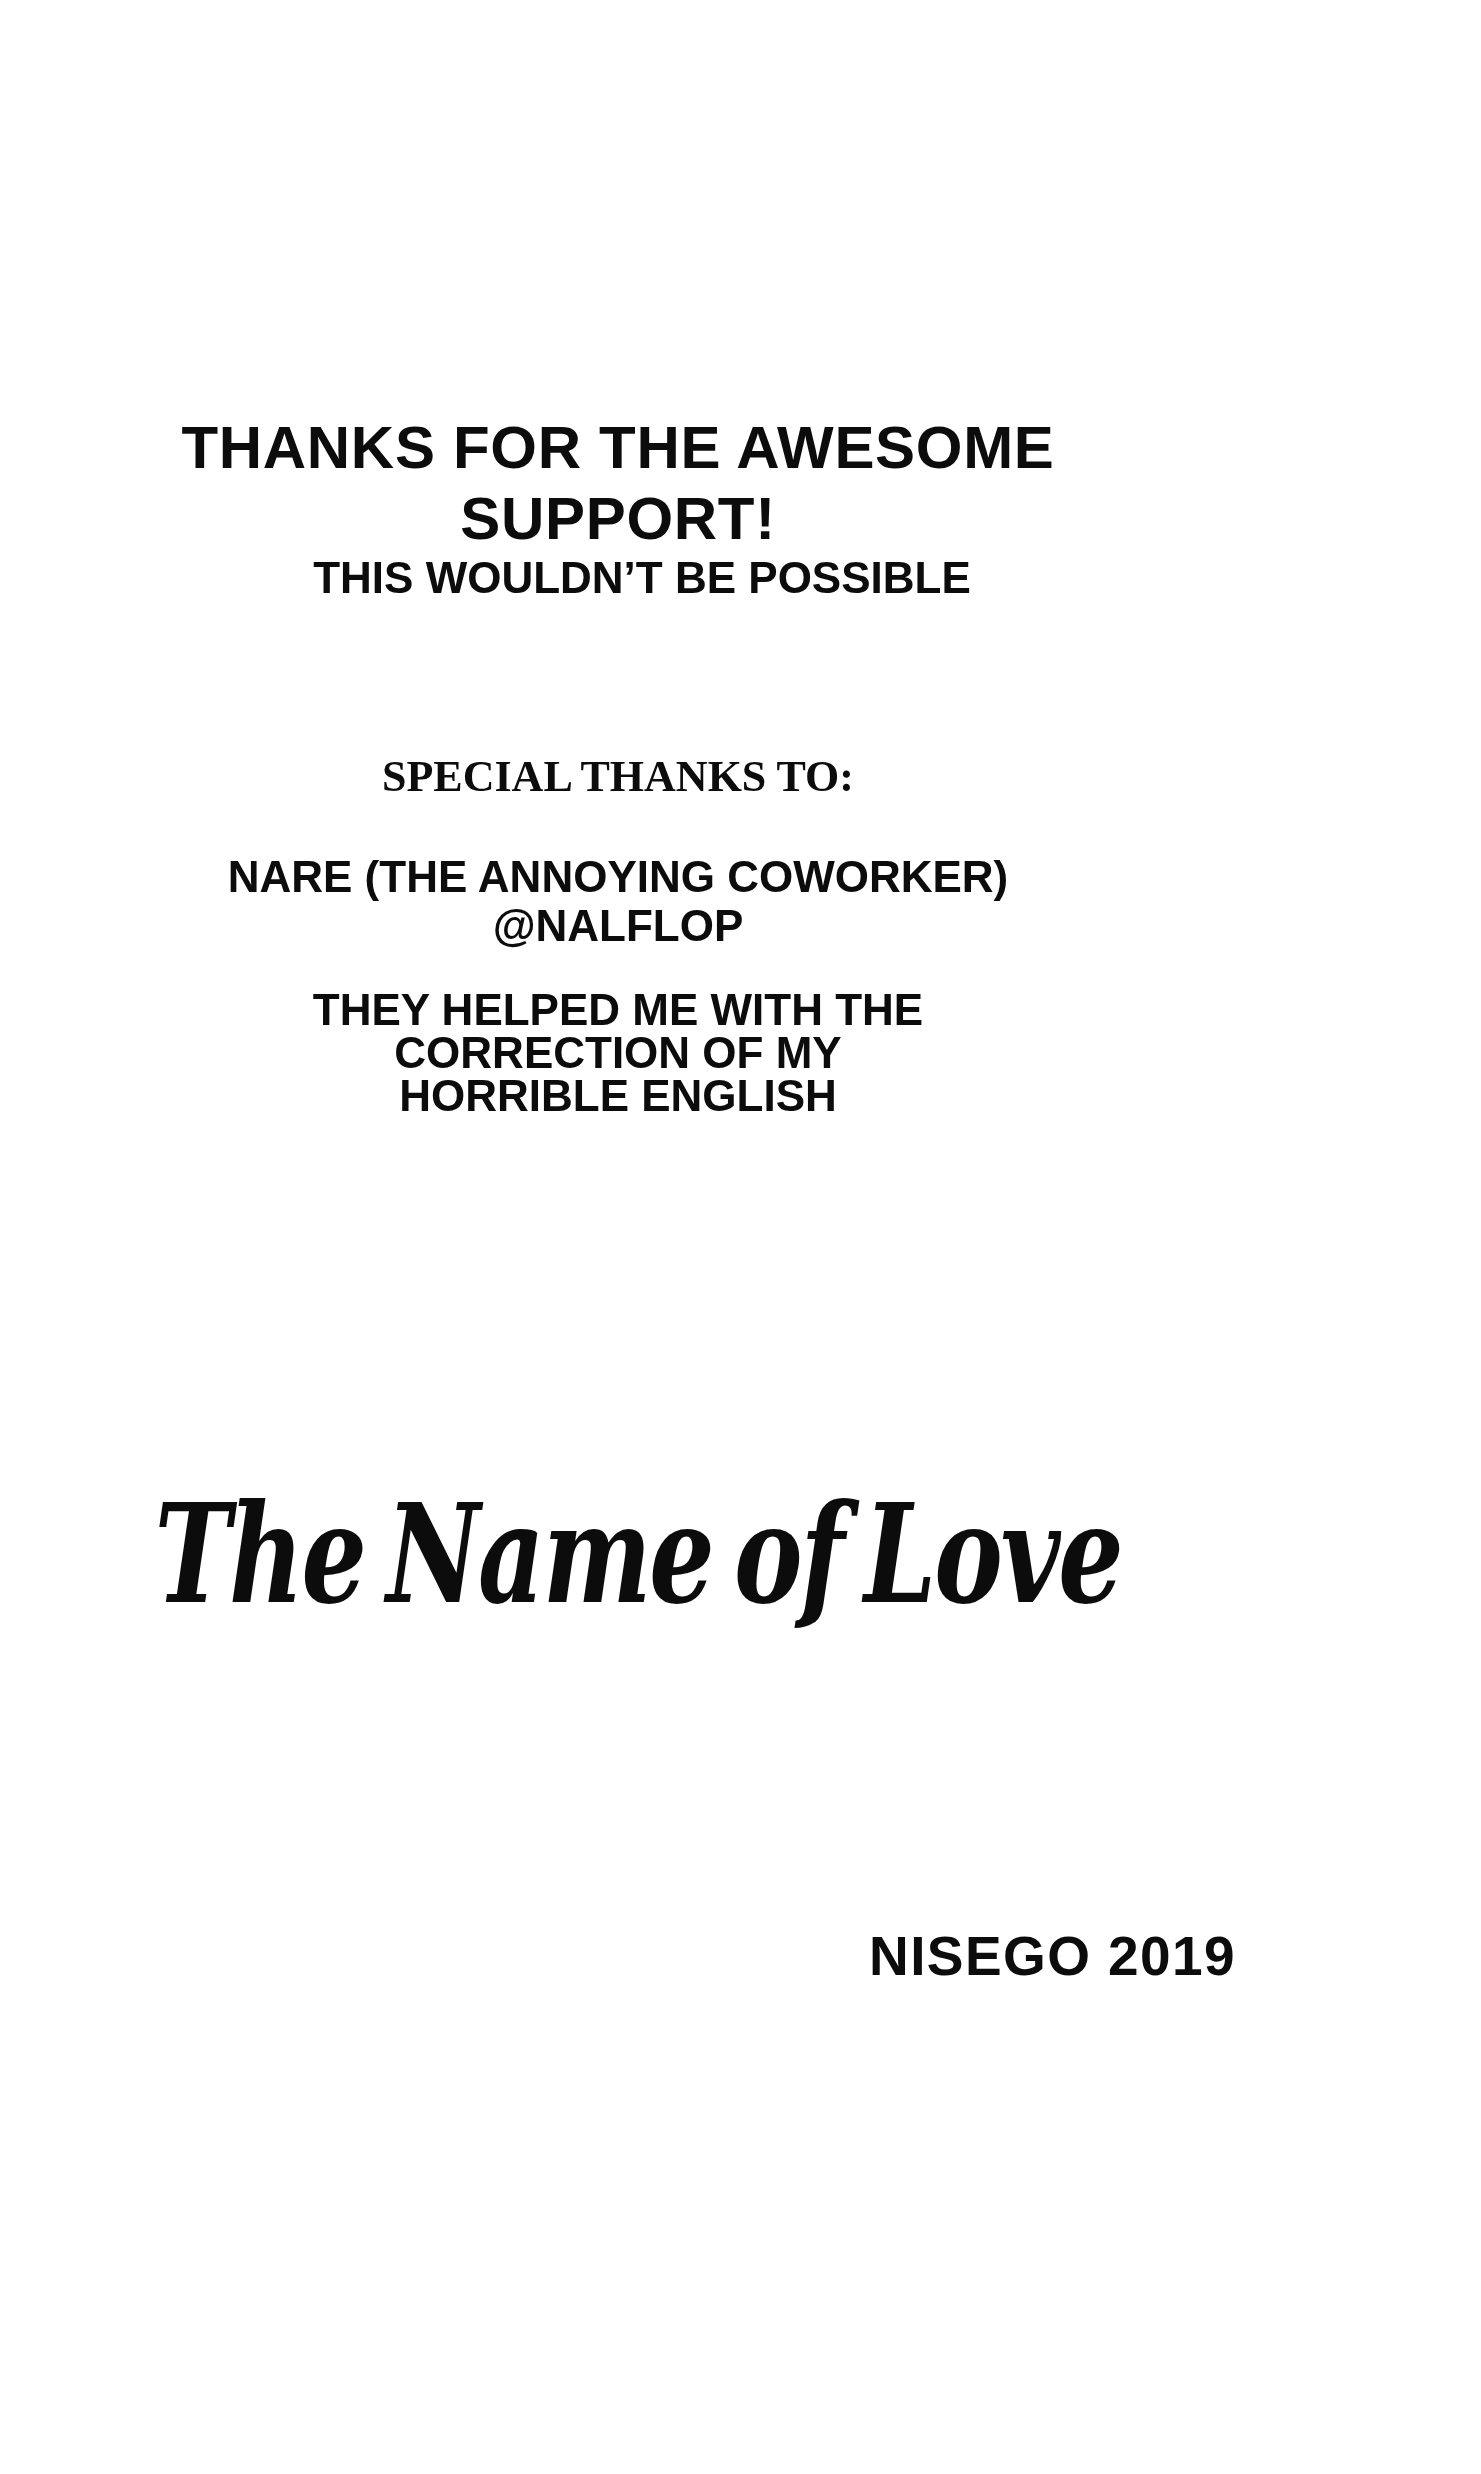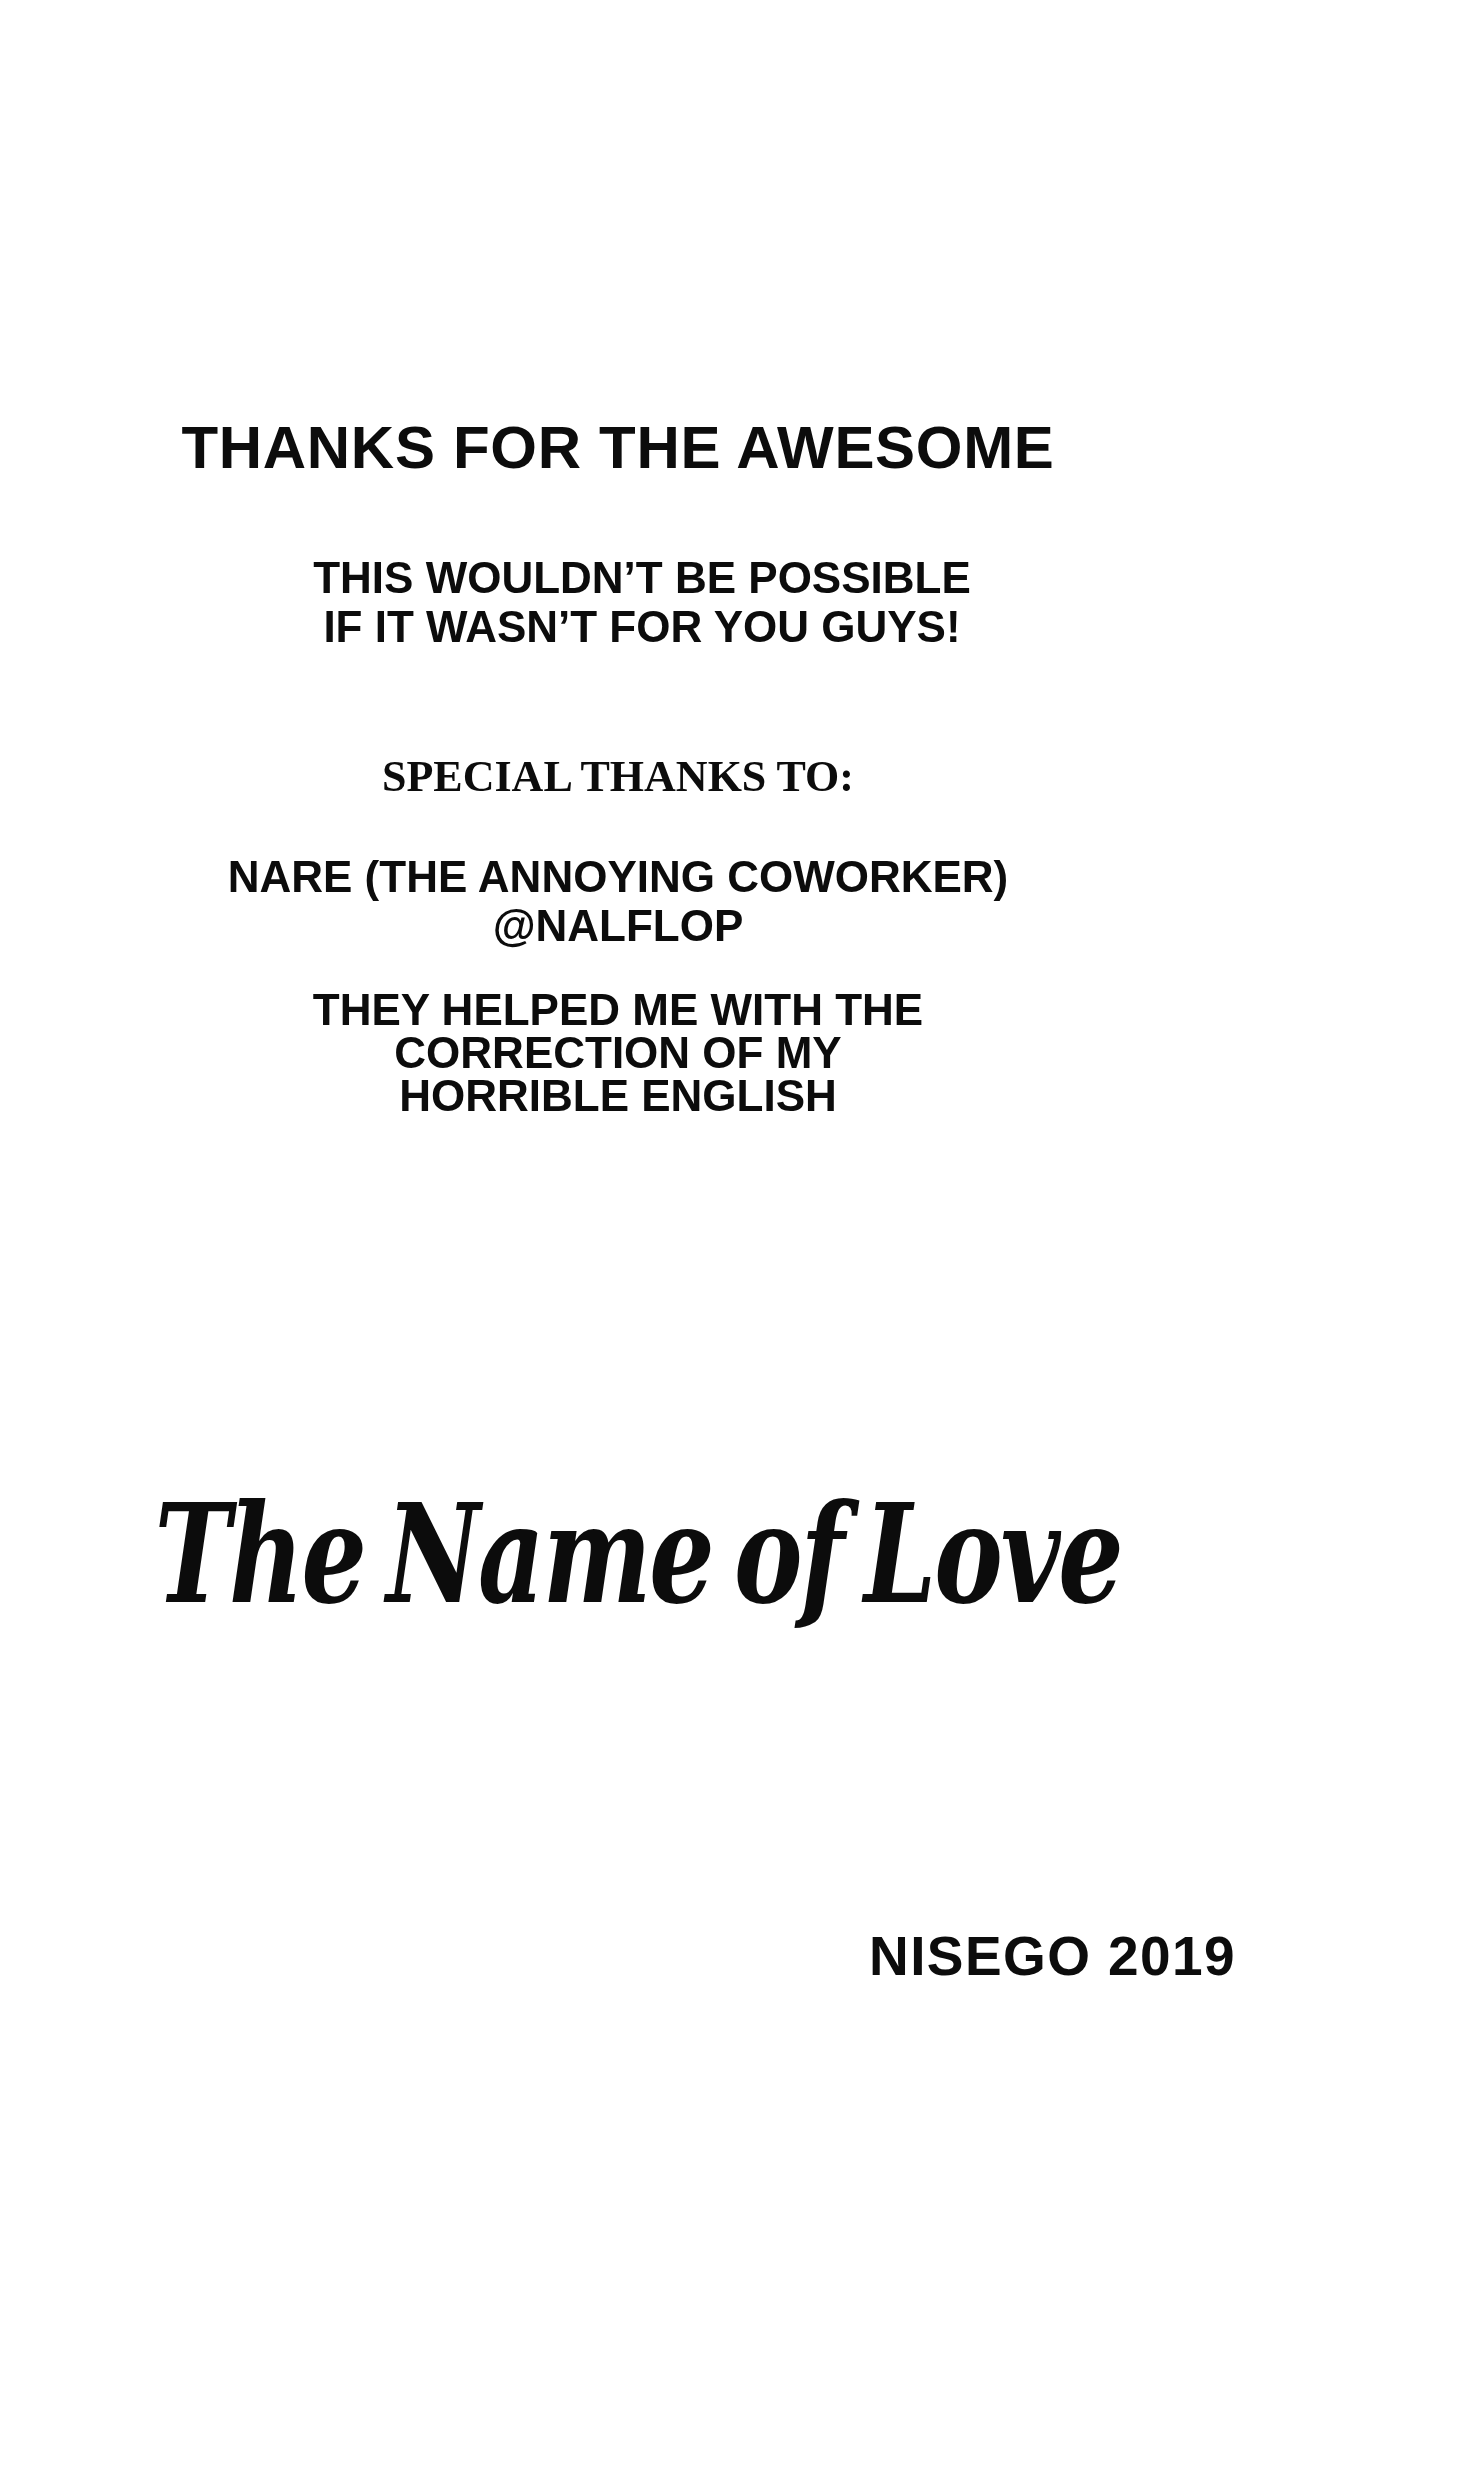--- a/index.html
+++ b/index.html
@@ -82,25 +82,25 @@
     text-align: right;
   }
 </style>
 </head>
 <body>
 
 <div class="page">
 
   <header class="block title-block">
     <div>THANKS FOR THE AWESOME</div>
+    <div>SUPPORT!</div>
   </header>
 
   <div class="block subtitle-block">
     <div>THIS WOULDN’T BE POSSIBLE</div>
-    <div>IF IT WASN’T FOR YOU GUYS!</div>
   </div>
 
   <div class="block special-heading">SPECIAL THANKS TO:</div>
 
   <div class="block helper-block">
     <div>NARE (THE ANNOYING COWORKER)</div>
     <div>@NALFLOP</div>
   </div>
 
   <div class="block note-block">

